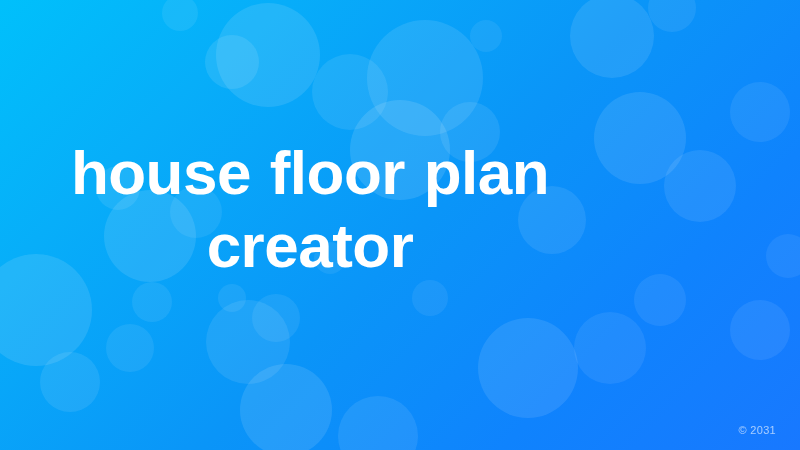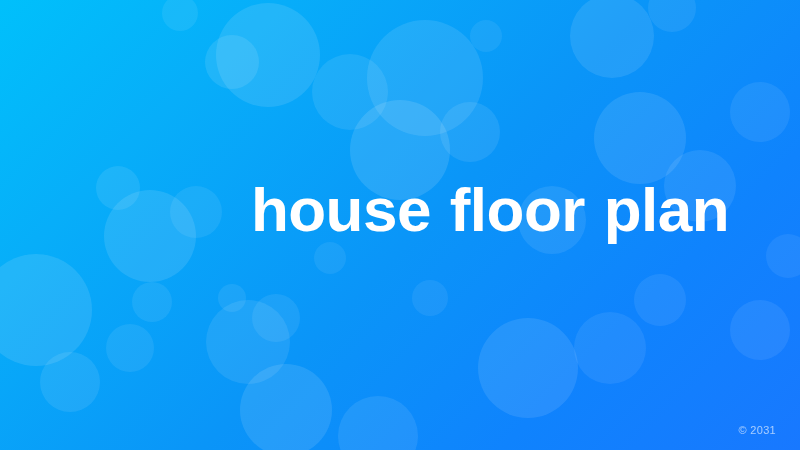--- a/index.html
+++ b/index.html
@@ -35,21 +35,21 @@
 
   
   #title-wrap {
     position: absolute;
     left: 0;
     right: 0;
     top: 0;
     height: 450px;
     display: flex;
     flex-direction: column;
-    align-items: flex-end;
+    align-items: flex-start;
     justify-content: center;
     padding-bottom: 32px;
     box-sizing: border-box;
   }
 
   #page-title {
     margin: 0;
     width: 620px;
     text-align: center;
     color: #ffffff;
@@ -109,18 +109,19 @@
       <div class="bubble" style="left: 634px; top: 274px; width: 52px; height: 52px; opacity: 0.08;"></div>
       <div class="bubble" style="left: 730px; top: 300px; width: 60px; height: 60px; opacity: 0.08;"></div>
       <div class="bubble" style="left: 766px; top: 234px; width: 44px; height: 44px; opacity: 0.07;"></div>
       <div class="bubble" style="left: 470px; top: 20px; width: 32px; height: 32px; opacity: 0.07;"></div>
       <div class="bubble" style="left: 314px; top: 242px; width: 32px; height: 32px; opacity: 0.07;"></div>
     </div>
 
   <div id="title-wrap">
     <h1 id="page-title">
         <span style="display: block;">house floor plan</span>
+        <span style="display: block;">creator</span>
       </h1>
   </div>
 
   <div id="footer">© 2031</div>
 
 </div>
 
 </body></html>

